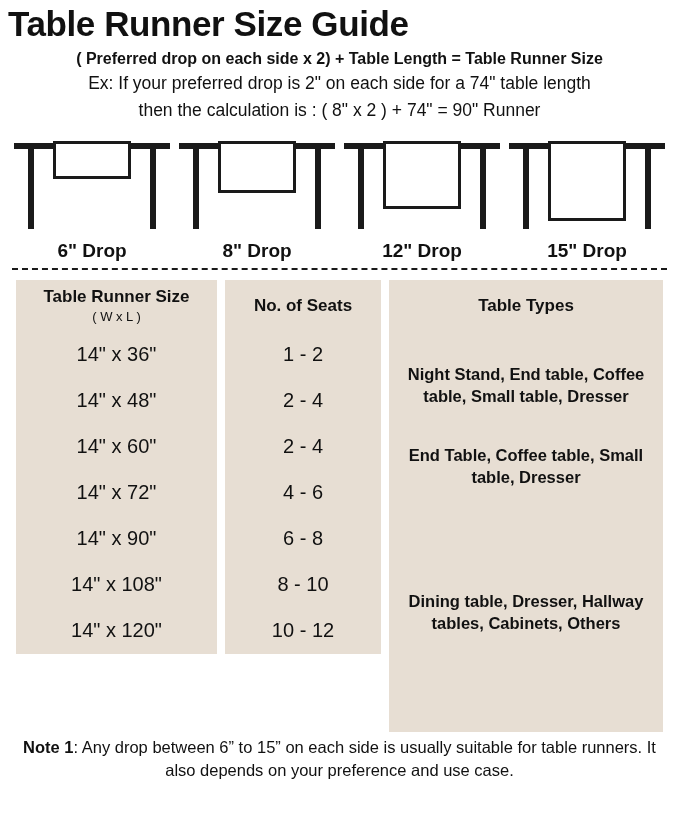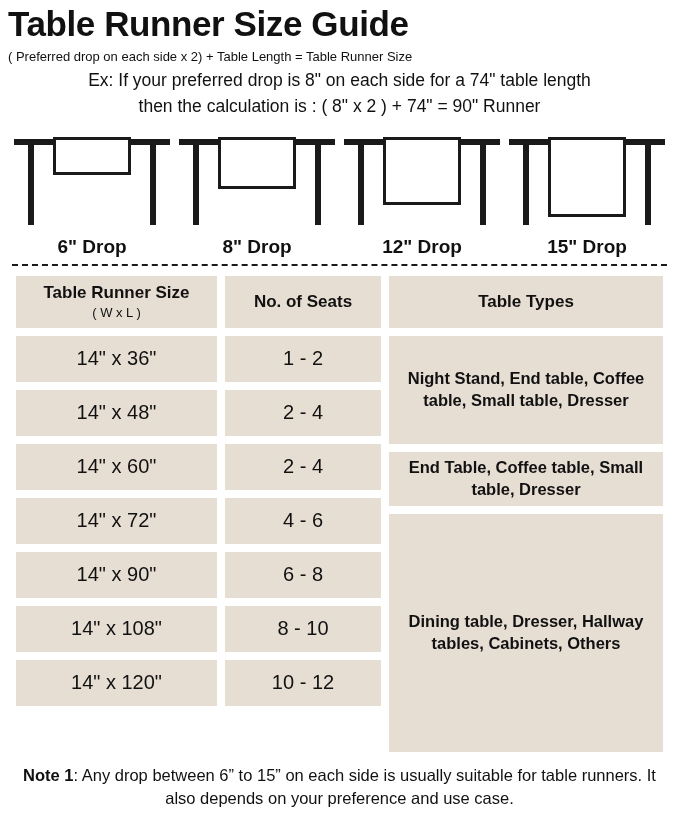--- a/index.html
+++ b/index.html
@@ -23,23 +23,25 @@
   }
   .title {
     text-align: left;
     font-size: 35px;
     font-weight: bold;
     letter-spacing: -0.4px;
     margin: 4px 0 2px 0;
     line-height: 1.15;
   }
   .formula {
-    font-size: 13px;
+    text-align: center;
+    font-size: 16px;
     margin: 5px 0 2px 0;
     line-height: 1.25;
+    font-weight: bold;
   }
   .example {
     text-align: center;
     font-size: 17.5px;
     line-height: 1.35;
     margin: 3px 0 0 0;
   }
 
   
   .drops {
@@ -109,21 +111,20 @@
   .col-seats { width: 156px; }
   .col-types { flex: 1; }
 
   .cell {
     background: #e7ded3;
     box-sizing: border-box;
     display: flex;
     align-items: center;
     justify-content: center;
     text-align: center;
-    margin-bottom: 8px;
     padding: 4px 6px;
   }
   .head-cell {
     height: 52px;
     flex-direction: column;
     font-weight: bold;
     font-size: 17px;
   }
   .head-sub {
     font-weight: normal;
@@ -153,21 +154,21 @@
   .notes .row { margin-bottom: 2px; }
   .notes b { font-weight: bold; }
 </style>
 </head>
 <body>
 
 <div class="page">
 
   <div class="title">Table Runner Size Guide</div>
   <div class="formula">( Preferred drop on each side x 2) + Table Length = Table Runner Size</div>
-  <div class="example">Ex: If your preferred drop is 8" on each side for a 74" table length</div>
+  <div class="example">Ex: If your preferred drop is 2" on each side for a 74" table length</div>
   <div class="example">then the calculation is : ( 8" x 2 ) + 74" = 90" Runner</div>
 
   <div class="drops">
 
     <div class="drop-cell">
       <div class="drop-figure">
         <div class="table-top"></div>
         <div class="leg left"></div>
         <div class="leg right"></div>
         <div class="runner" style="height:38px"></div>

